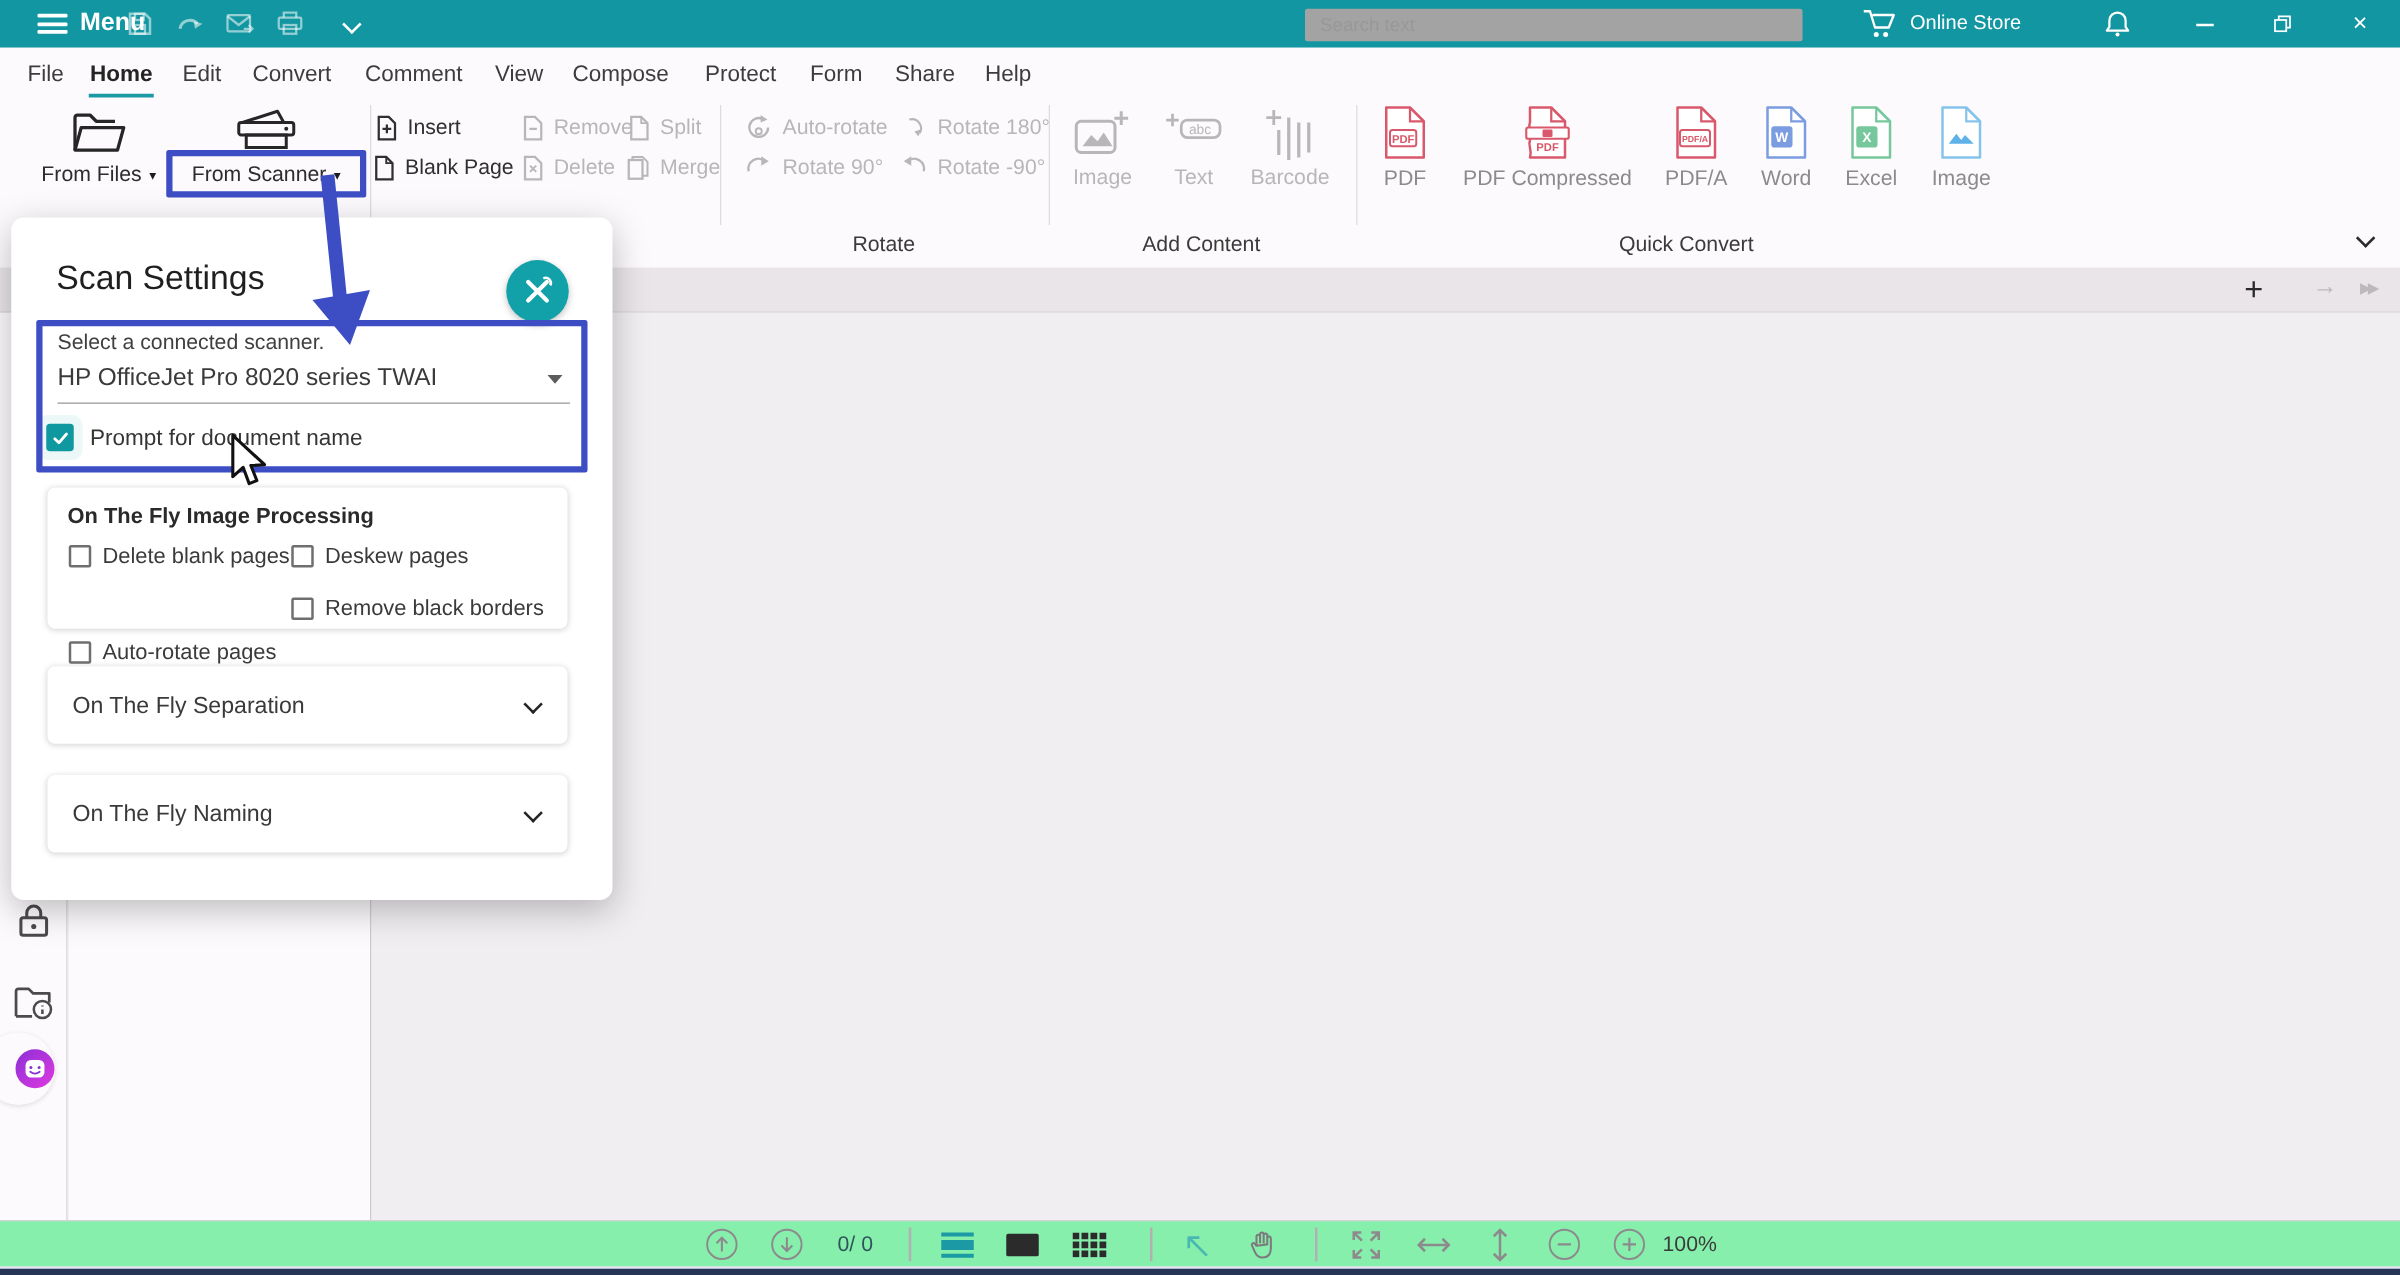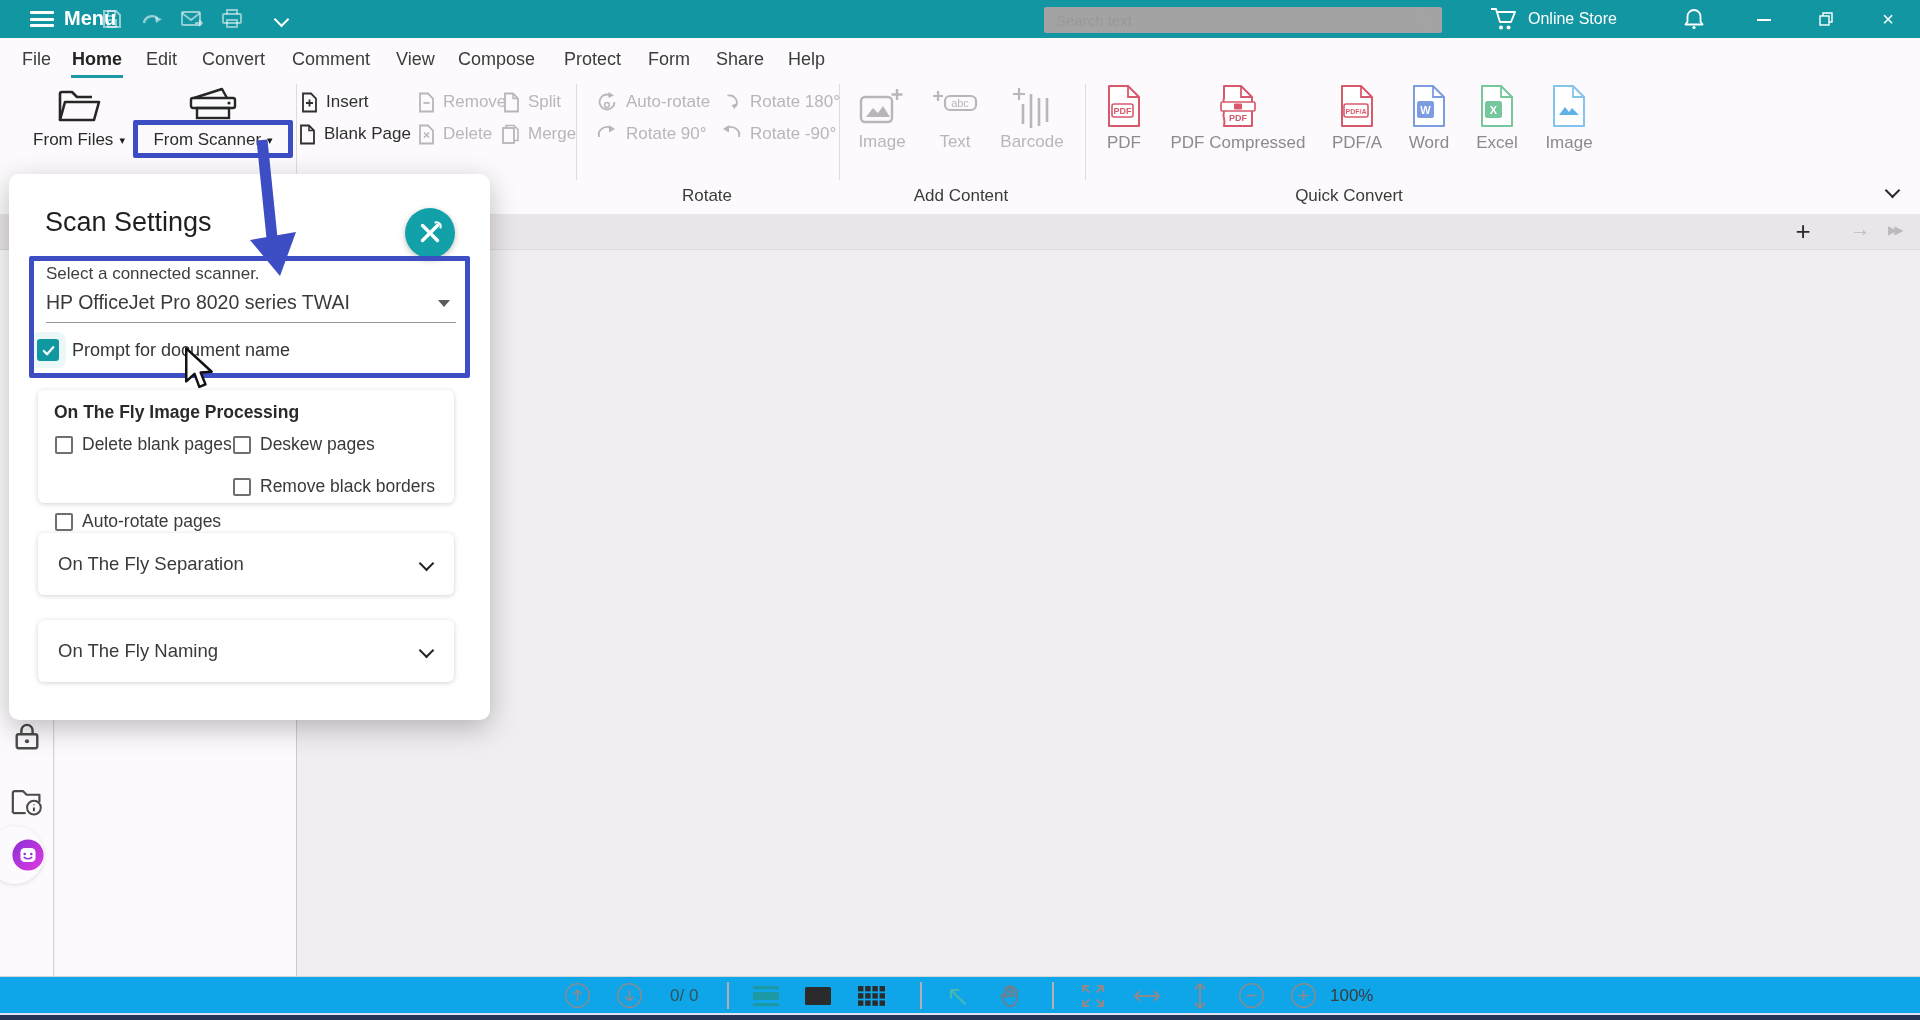--- a/index.html
+++ b/index.html
@@ -57,21 +57,21 @@
 
   
   .workspace { position:absolute; left:0; top:250px; width:1920px; height:726px; }
   .iconbar { position:absolute; left:0; top:0; width:54px; height:726px; background:#fcfafc; border-right:1px solid #d9d6d9; }
   .thumbpanel { position:absolute; left:55px; top:0; width:242px; height:726px; background:#fcfafc; border-right:1px solid #cecbce; }
   .mainarea { position:absolute; left:298px; top:0; width:1622px; height:726px; background:#f1eef1; }
   .side-ic { position:absolute; color:#4b4b4b; }
   .avatar-bump { position:absolute; left:-14px; top:576px; width:58px; height:58px; background:#fcfafc; border-radius:50%; box-shadow:0 1px 4px rgba(0,0,0,.12); }
 
   
-  .statusbar { position:absolute; left:0; top:976px; width:1920px; height:37px; background:#0ea5e9; border-top:1px solid #d6d3d6; z-index:6; }
+  .statusbar { position:absolute; left:0; top:976px; width:1920px; height:37px; background:#86efac; border-top:1px solid #d6d3d6; z-index:6; }
   .sb-item { position:absolute; top:0; height:37px; display:flex; align-items:center; }
   .sb-div { position:absolute; top:5px; width:1.5px; height:27px; background:#b3b0b3; }
   .sb-text { font-size:17px; color:#3b3b3b; }
   .pageind { color:#31535a; }
   .lightband { position:absolute; left:0; top:1013px; width:1920px; height:2px; background:#e3e1ef; }
   .navybar { position:absolute; left:0; top:1015px; width:1920px; height:5px; background:#263456; }
 
   
   .dialog { position:absolute; left:9px; top:174px; width:481px; height:546px; background:#fff; border-radius:10px; box-shadow:0 8px 28px rgba(0,0,0,.25); z-index:40; }
   .dlg-title { position:absolute; left:45px; top:207px; font-size:27px; color:#1f1f1f; z-index:41; }

